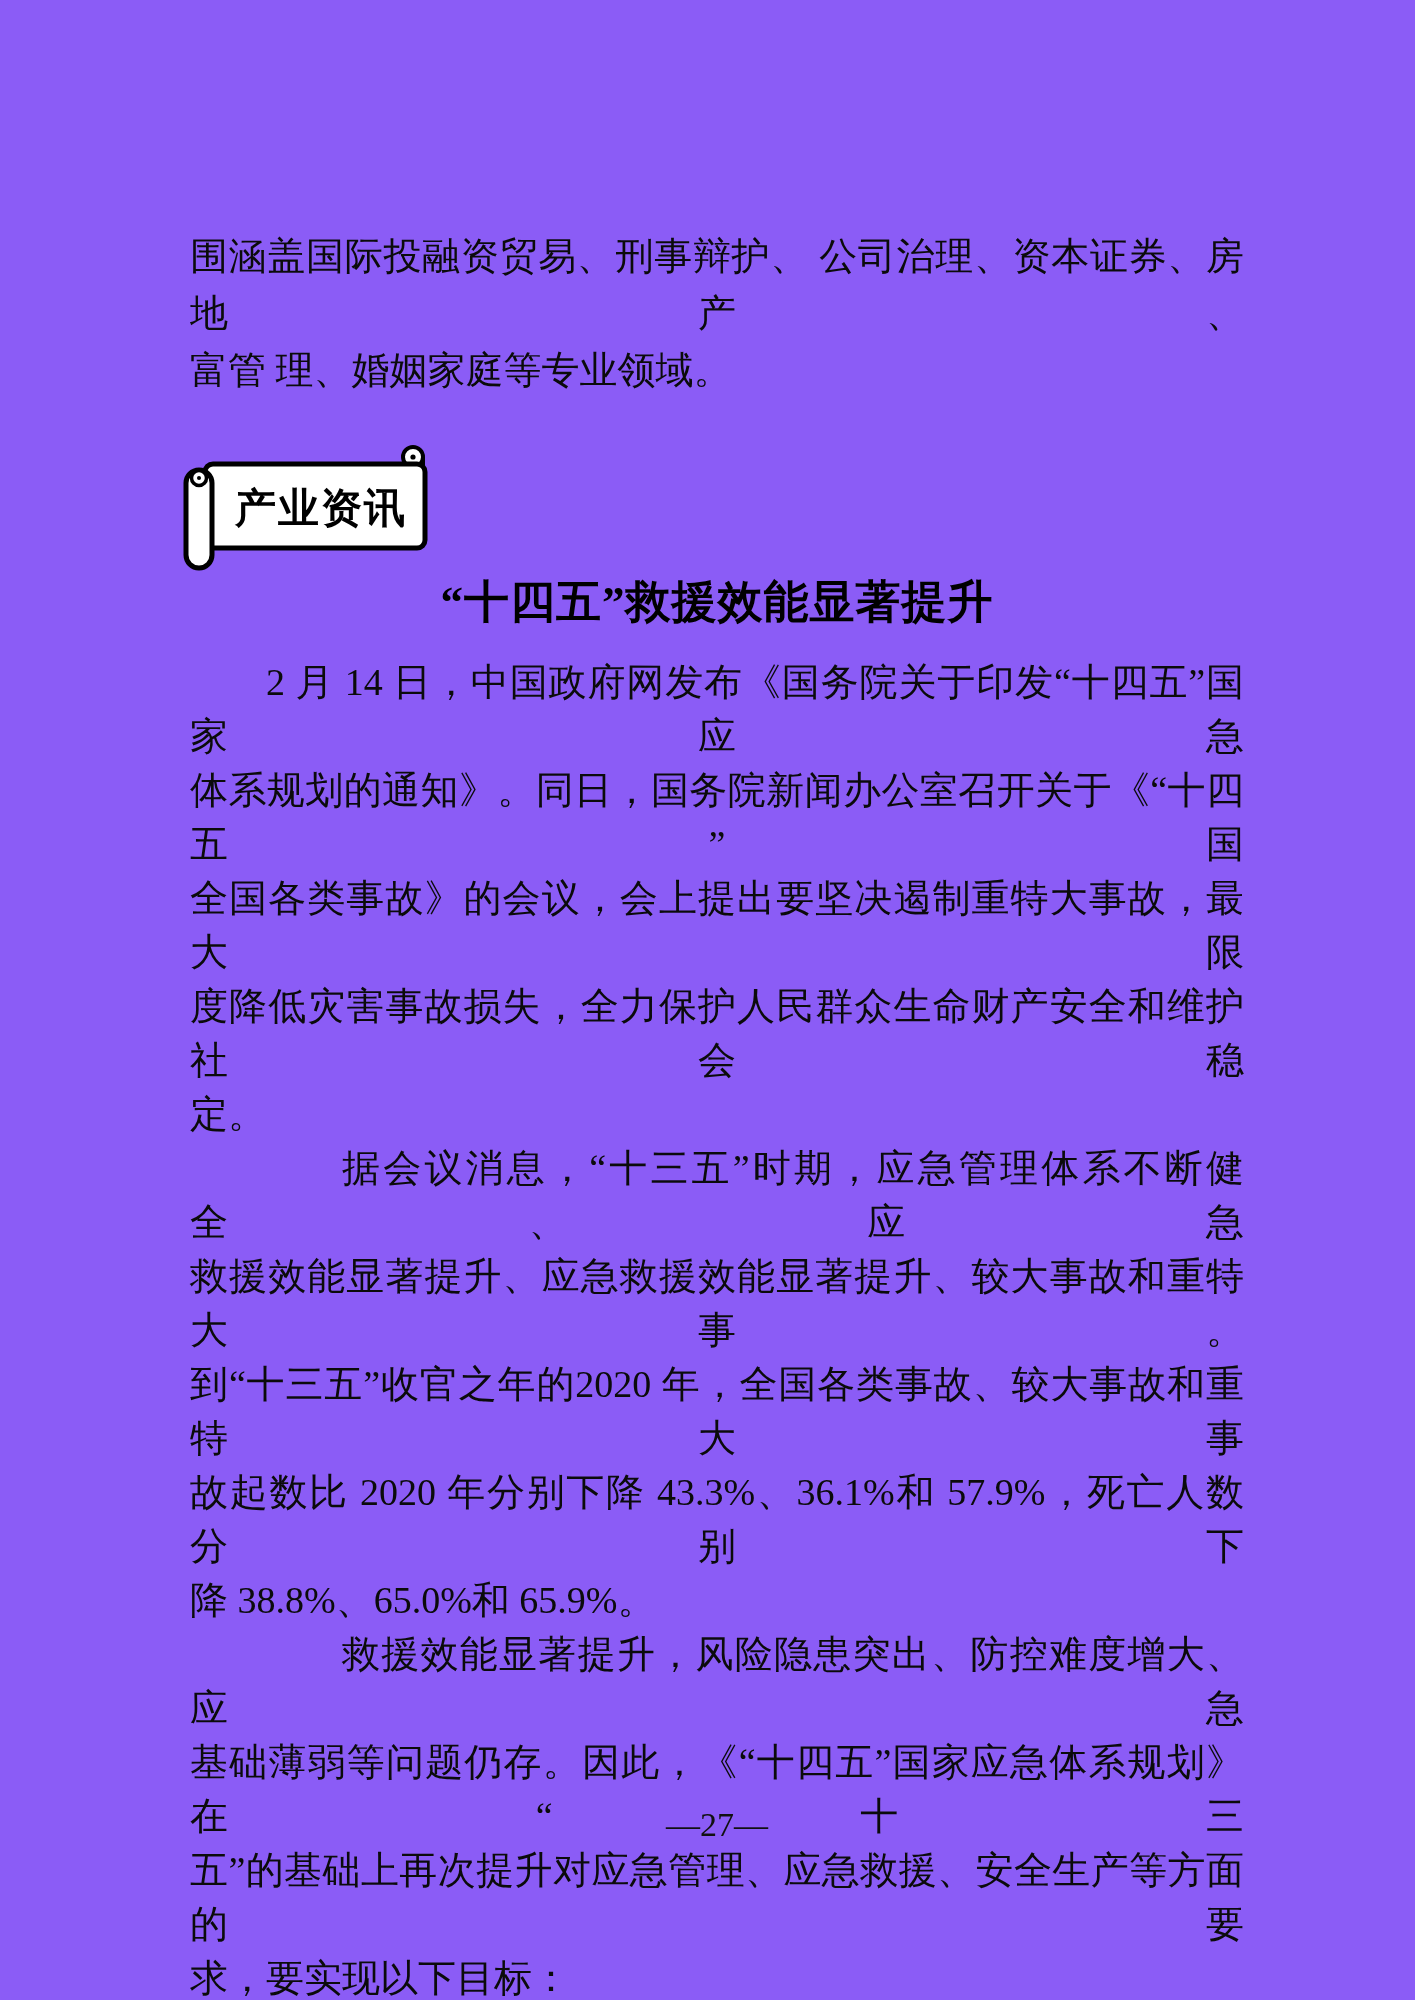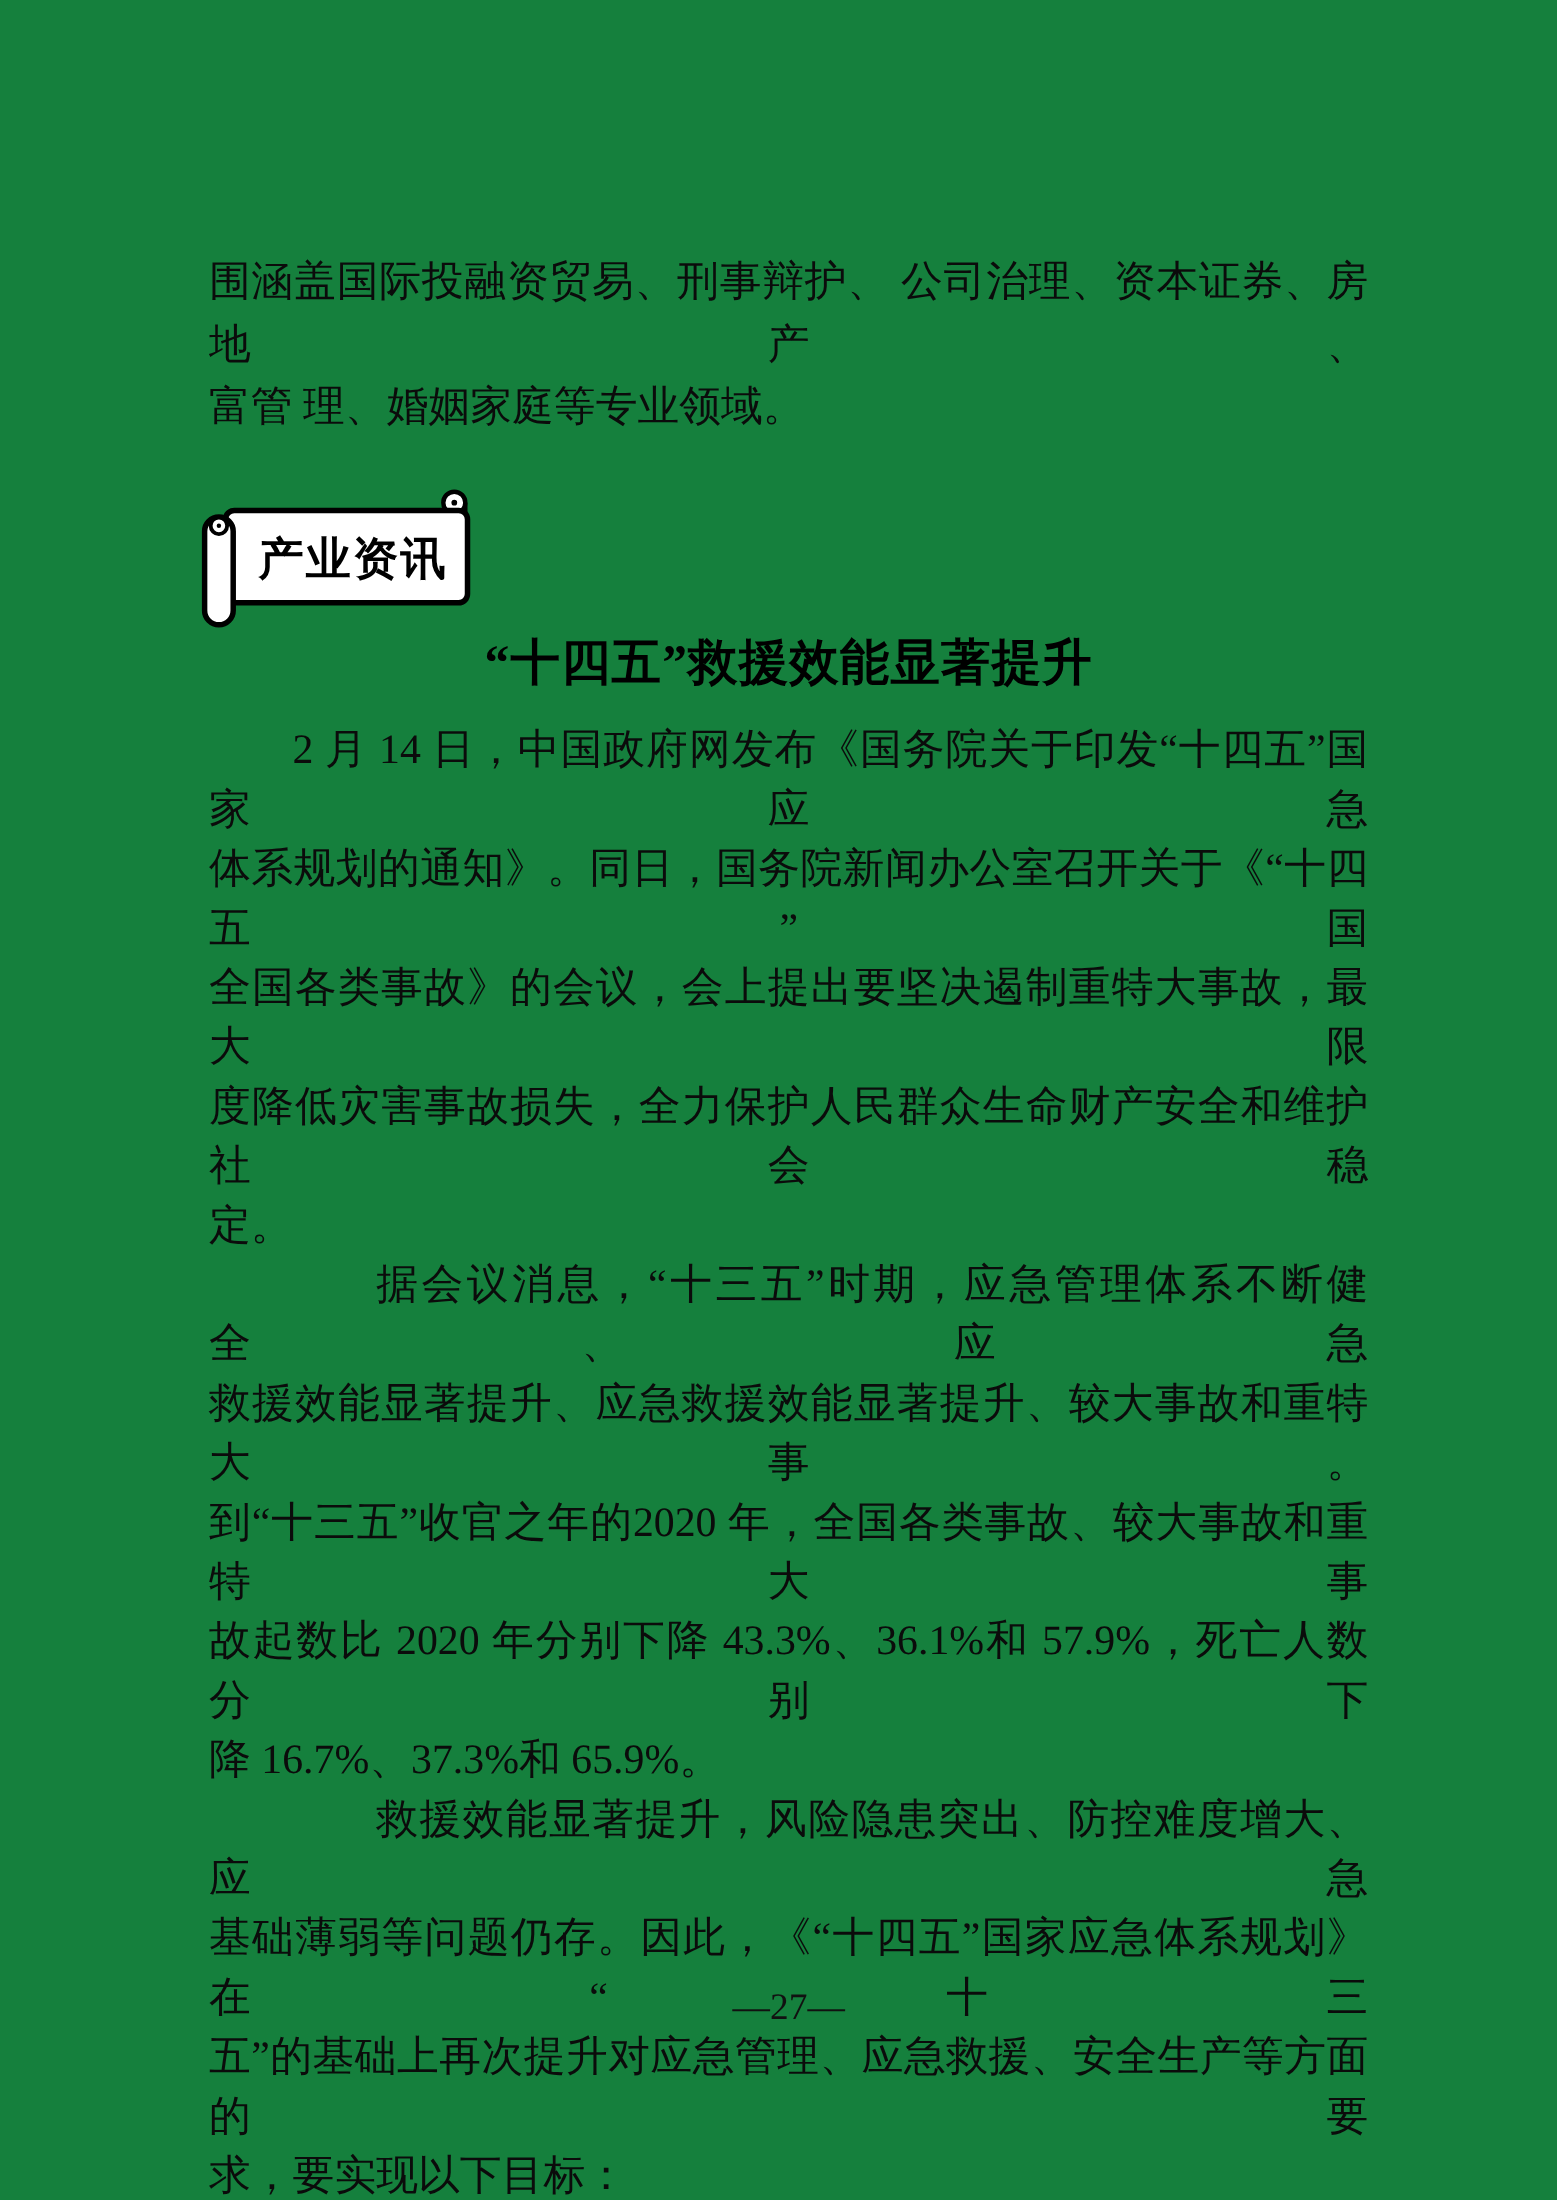--- a/index.html
+++ b/index.html
@@ -1,20 +1,20 @@
 <!DOCTYPE html>
 <html><head>
 <meta charset="utf-8">
 <style>
   html,body { margin:0; padding:0; background:#e8e8e8; }
   .page {
     position:relative;
     width:1415px; height:2000px;
     margin:0 auto;
-    background:#15803d;
+    background:#8b5cf6;
     font-family:"Liberation Serif","DejaVu Serif",serif;
     color:#0b0b0b;
     overflow:hidden;
   }
   .content { position:absolute; left:190px; width:1054px; }
 
   
   #intro { top:228px; font-size:38px; line-height:57px; }
 
   
@@ -76,21 +76,21 @@
   <div id="body" class="content">
       <div class="line" style="text-indent: 2em;">2 月 14 日，中国政府网发布《国务院关于印发“十四五”国家应急</div>
       <div class="line">体系规划的通知》。同日，国务院新闻办公室召开关于《“十四五”国</div>
       <div class="line">全国各类事故》的会议，会上提出要坚决遏制重特大事故，最大限</div>
       <div class="line">度降低灾害事故损失，全力保护人民群众生命财产安全和维护社会稳</div>
       <div class="line para-last">定。</div>
       <div class="line" style="text-indent: 4em;">据会议消息，“十三五”时期，应急管理体系不断健全、应急</div>
       <div class="line">救援效能显著提升、应急救援效能显著提升、较大事故和重特大事。</div>
       <div class="line">到“十三五”收官之年的2020 年，全国各类事故、较大事故和重特大事</div>
       <div class="line">故起数比 2020 年分别下降 43.3%、36.1%和 57.9%，死亡人数分别下</div>
-      <div class="line para-last">降 16.7%、37.3%和 65.9%。</div>
+      <div class="line para-last">降 38.8%、65.0%和 65.9%。</div>
       <div class="line" style="text-indent: 4em;">救援效能显著提升，风险隐患突出、防控难度增大、应急</div>
       <div class="line">基础薄弱等问题仍存。因此，《“十四五”国家应急体系规划》在“十三</div>
       <div class="line">五”的基础上再次提升对应急管理、应急救援、安全生产等方面的要</div>
       <div class="line para-last">求，要实现以下目标：</div>
     </div>
 
   <div class="footer">—27—</div>
 
 </div>
 

